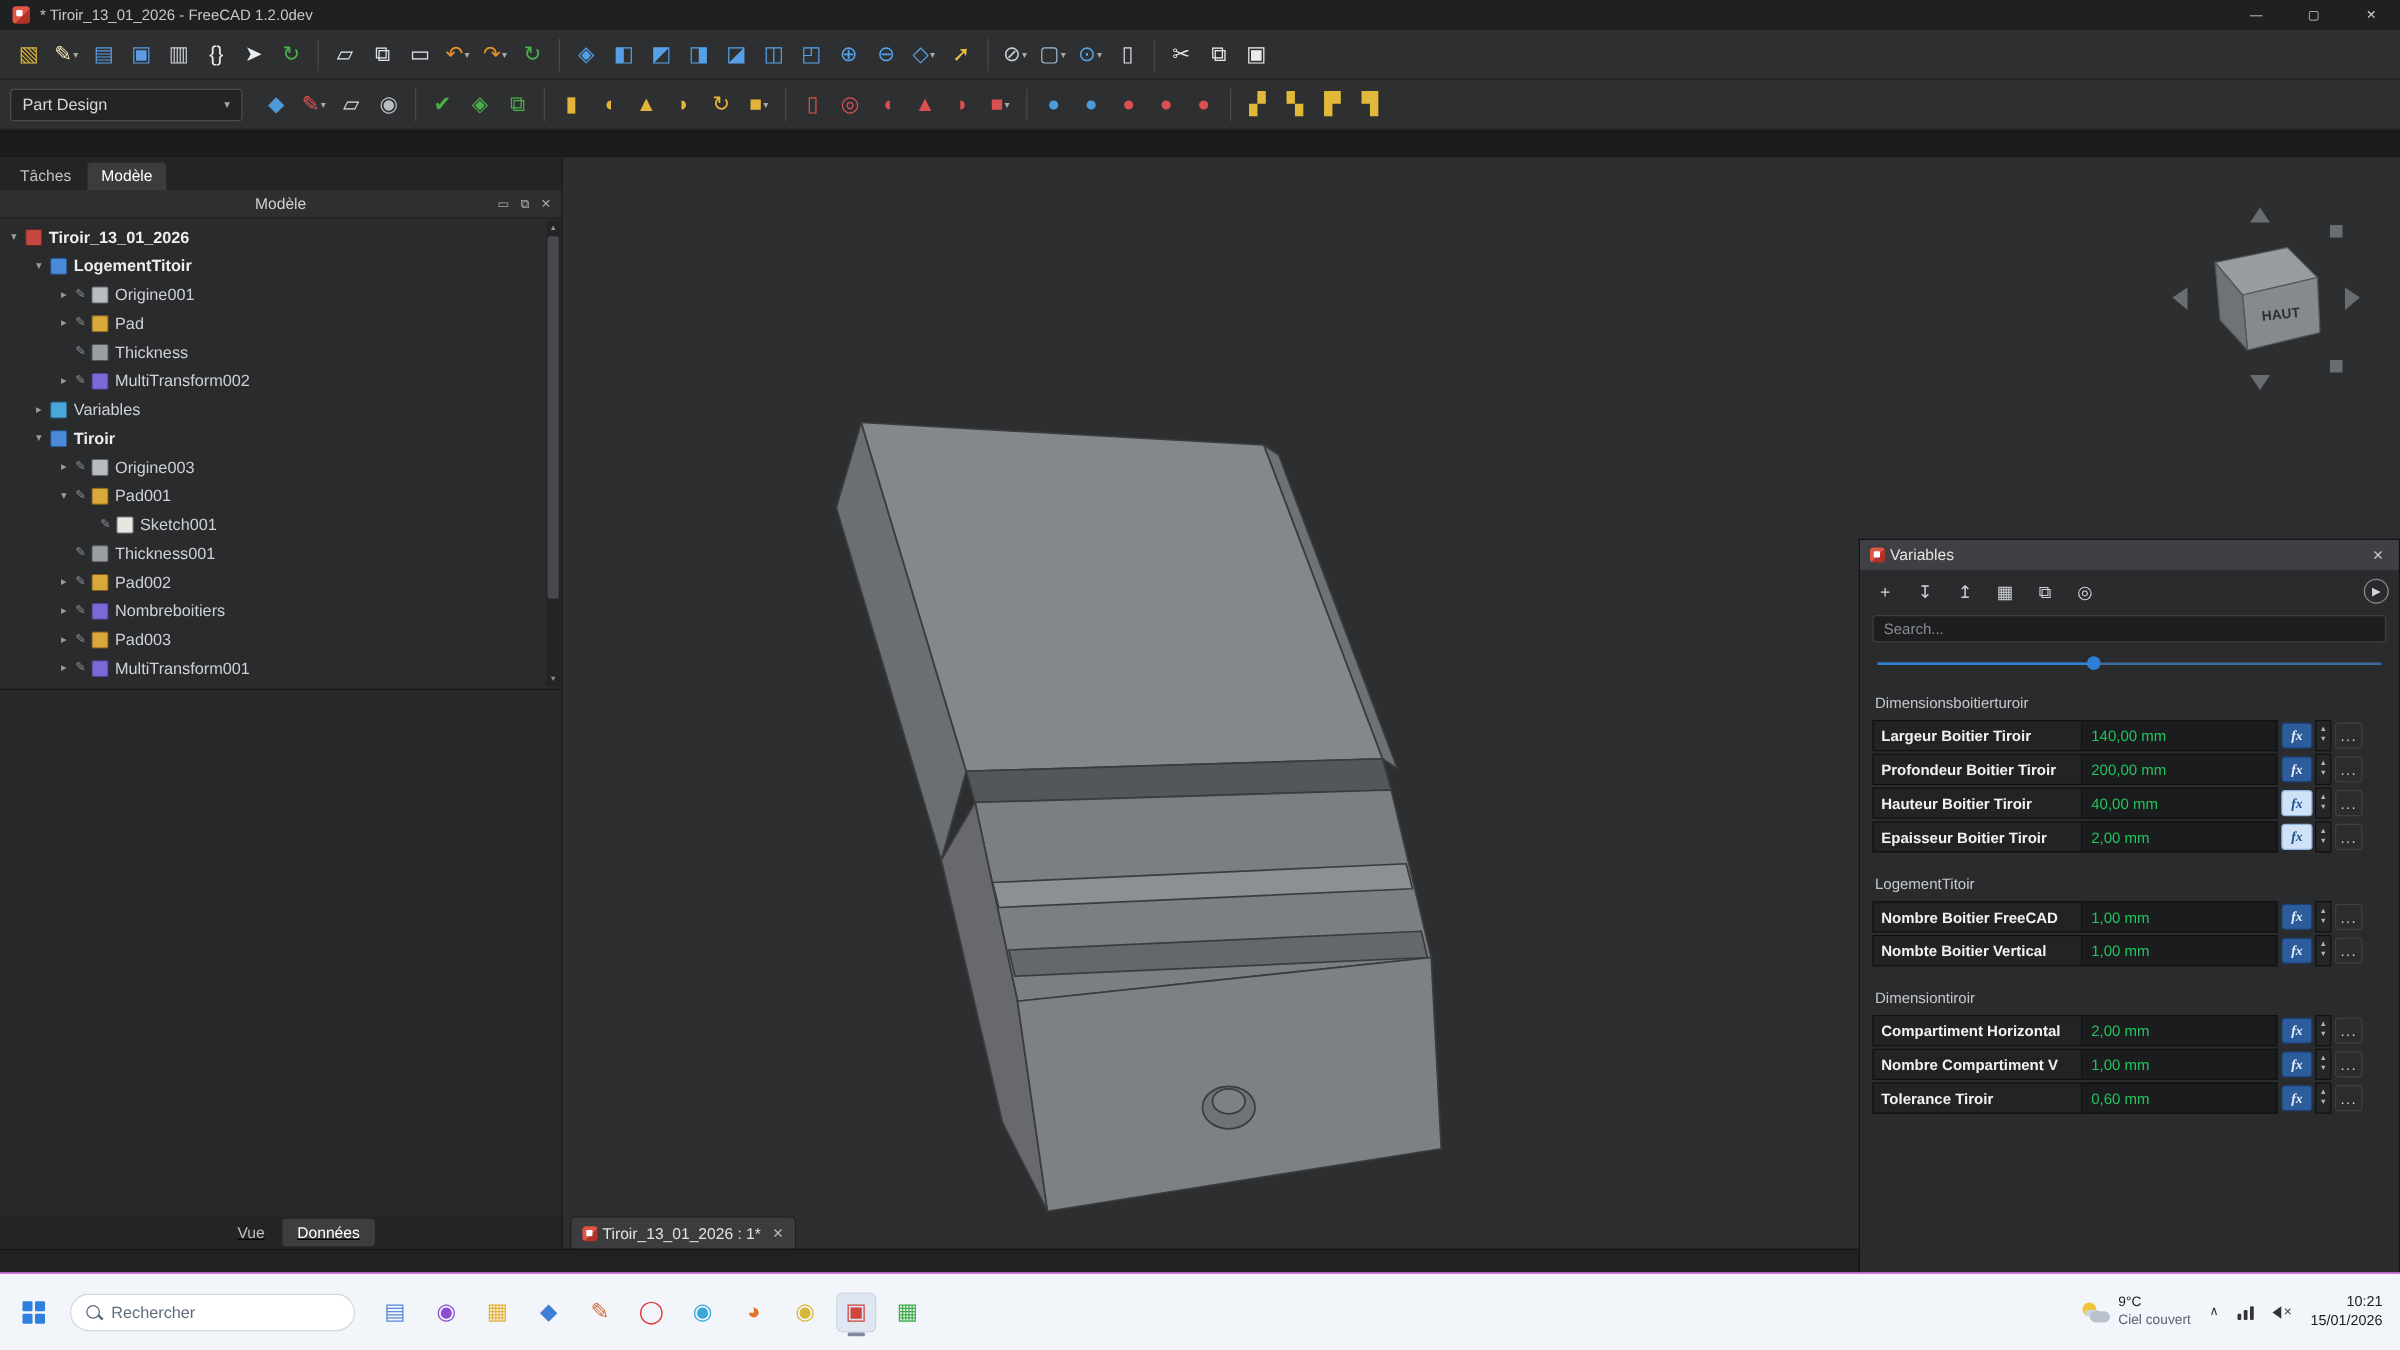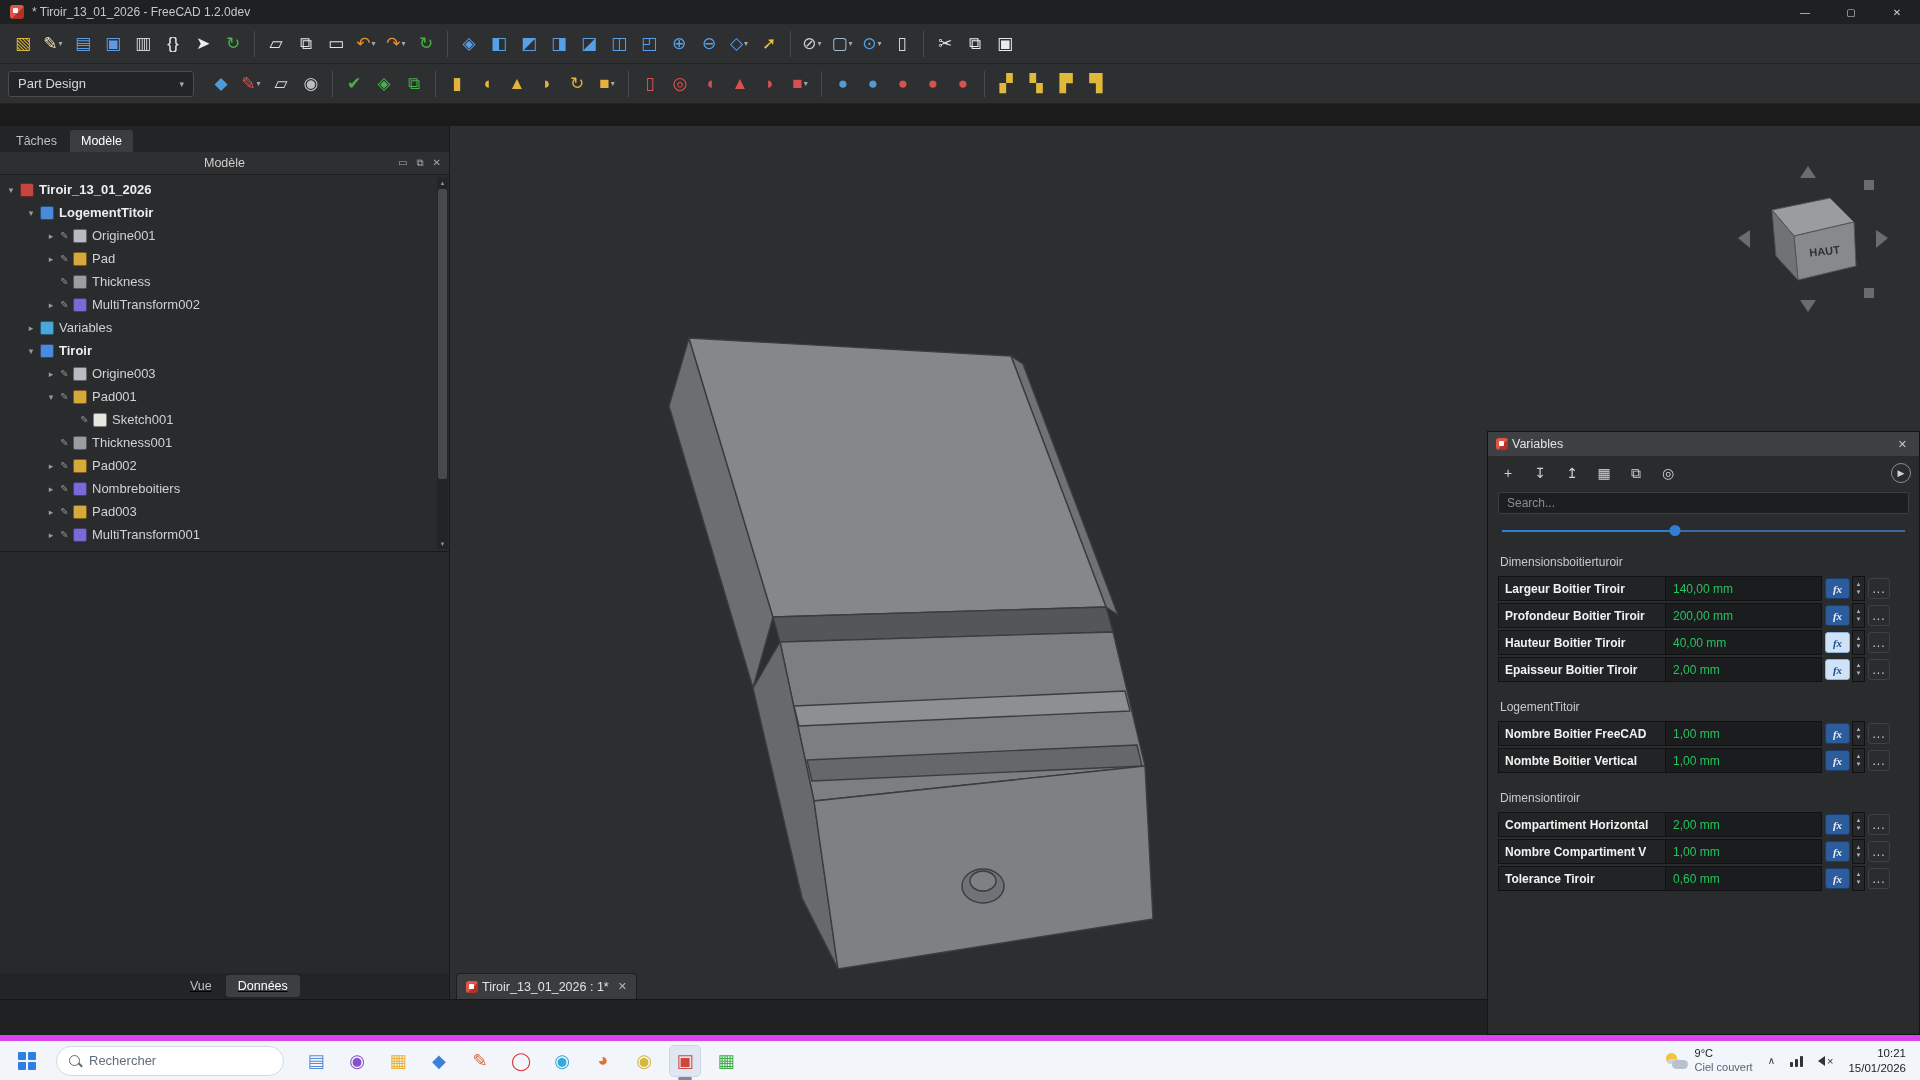--- a/index.html
+++ b/index.html
@@ -80,21 +80,21 @@
   .vrow{display:flex;align-items:center;height:27px;margin:0 10px;}
   .vlabel{width:168px;height:25px;background:#212325;border:1px solid #101112;color:#f2f2f2;font-weight:bold;font-size:12px;display:flex;align-items:center;padding:0 6px;white-space:nowrap;overflow:hidden;}
   .vvalue{width:156px;height:25px;background:#1b1c1e;border:1px solid #101112;border-left:0;color:#22c55e;font-size:12px;display:flex;align-items:center;padding:0 7px;white-space:nowrap;overflow:hidden;}
   .vfx{width:25px;height:21px;margin-left:3px;border-radius:3px;display:flex;align-items:center;justify-content:center;font-size:11px;font-style:italic;font-weight:bold;font-family:"Liberation Serif","DejaVu Serif",serif;}
   .vfx.dark{background:#2c5c9c;color:#e8f0fa;border:1px solid #1c3c6c;}
   .vfx.light{background:#cfe2f6;color:#1d4d8c;border:1px solid #8fb4dc;}
   .vspin{width:13px;height:25px;margin-left:2px;display:flex;flex-direction:column;align-items:center;justify-content:center;color:#aeb2b6;font-size:6px;line-height:1.2;background:#242628;border:1px solid #101112;}
   .vmore{width:22px;height:21px;margin-left:3px;background:#2a2c2e;border:1px solid #3e4042;border-radius:3px;color:#d0d2d4;display:flex;align-items:center;justify-content:center;font-size:12px;letter-spacing:1px;}
 
   
-  #taskbar{position:absolute;left:0;right:0;bottom:0;height:45px;background:#f2f5fa;border-top:6px solid #d946ef;display:flex;align-items:center;gap:6px;padding:0 10px;color:#333;z-index:10;}
+  #taskbar{position:absolute;left:0;right:0;bottom:0;height:62px;background:#f2f5fa;border-top:1px solid #d946ef;display:flex;align-items:center;gap:6px;padding:0 10px;color:#333;z-index:10;}
   .start{width:34px;height:34px;border-radius:5px;display:flex;align-items:center;justify-content:center;}
   .winlogo{display:grid;grid-template-columns:8px 8px;grid-template-rows:8px 8px;gap:2px;}
   .winlogo i{background:#2f7fe0;border-radius:1px;}
   .searchpill{width:228px;height:30px;background:#ffffff;border:1px solid #d4d9e0;border-radius:15px;display:flex;align-items:center;padding:0 12px;color:#5f6c7c;font-size:13px;gap:9px;margin:0 6px;}
   .mag{width:11px;height:11px;border:1.6px solid #5f6c7c;border-radius:50%;position:relative;display:inline-block;flex:none;}
   .mag::after{content:"";position:absolute;width:5px;height:1.6px;background:#5f6c7c;transform:rotate(45deg);right:-4px;bottom:-1px;}
   .tb-icons{display:flex;gap:9px;margin-left:4px;align-items:center;}
   .tbicon{width:32px;height:32px;border-radius:5px;display:flex;align-items:center;justify-content:center;font-size:18px;position:relative;}
   .tbicon.active{background:#dfe7f2;border:1px solid #cdd6e4;}
   .tbicon.active::after{content:"";position:absolute;bottom:-4px;left:50%;transform:translateX(-50%);width:14px;height:3px;border-radius:2px;background:#7f8aa0;}

